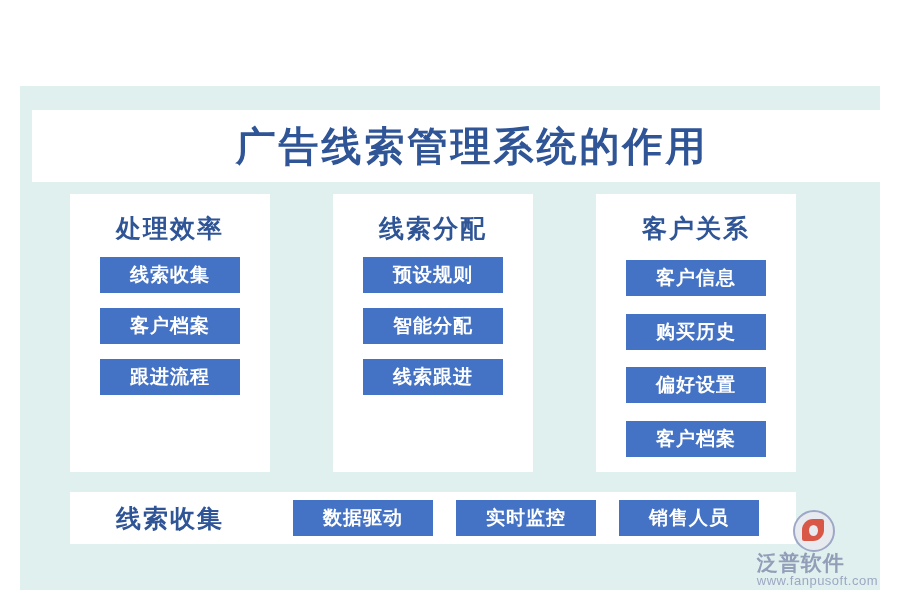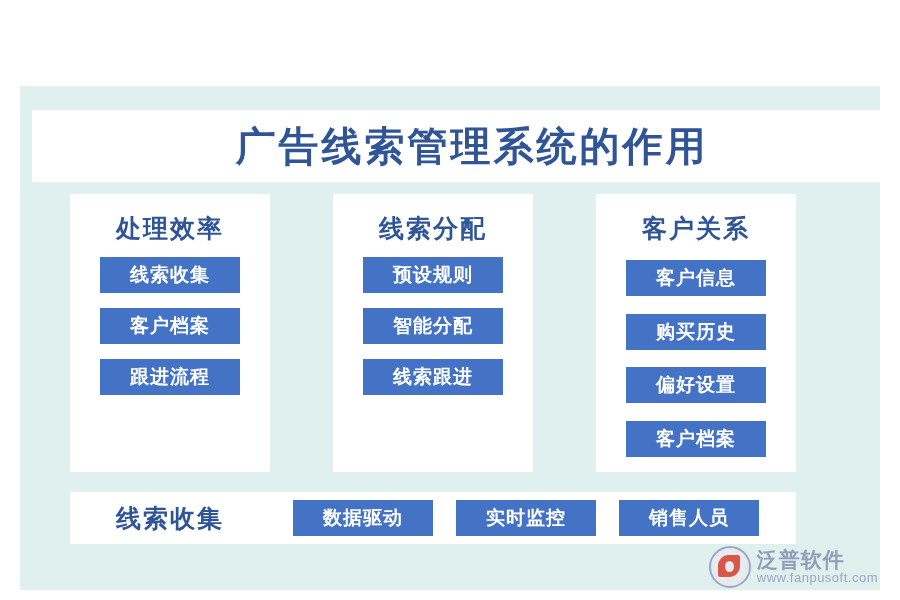--- a/index.html
+++ b/index.html
@@ -119,20 +119,21 @@
     margin-left: 23px;
   }
   
   .watermark {
     position: absolute;
     right: 22px;
     bottom: 12px;
     display: flex;
     align-items: center;
     opacity: 0.95;
+    flex-direction: column;
   }
   .wm-mark {
     width: 38px;
     height: 38px;
     border-radius: 50%;
     background: #e8eaf0;
     border: 2px solid #9aa4c4;
     position: relative;
     margin-right: 6px;
     overflow: hidden;

